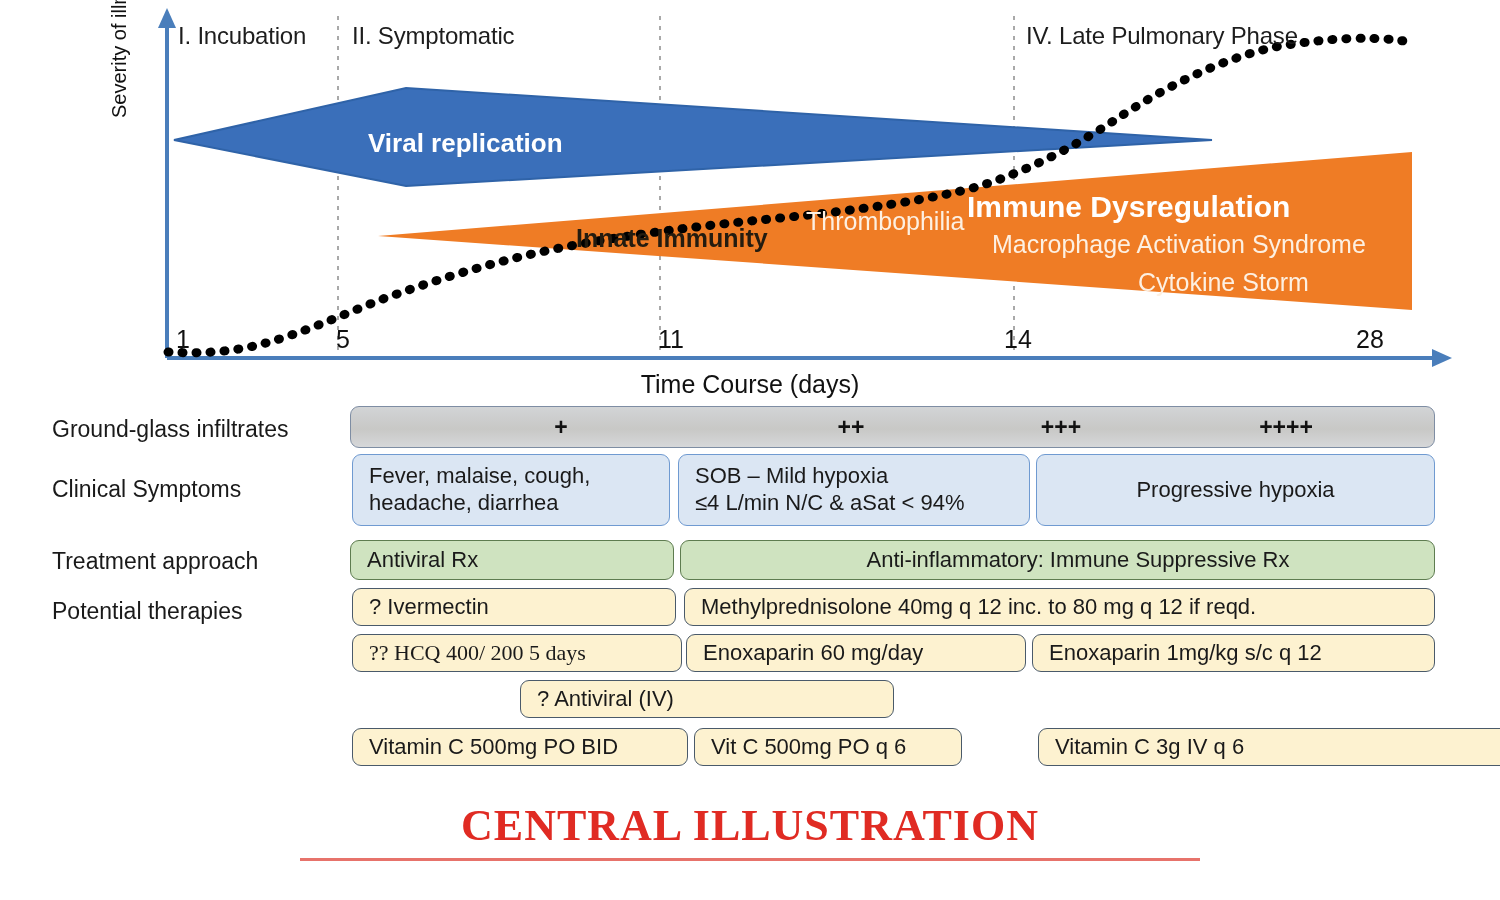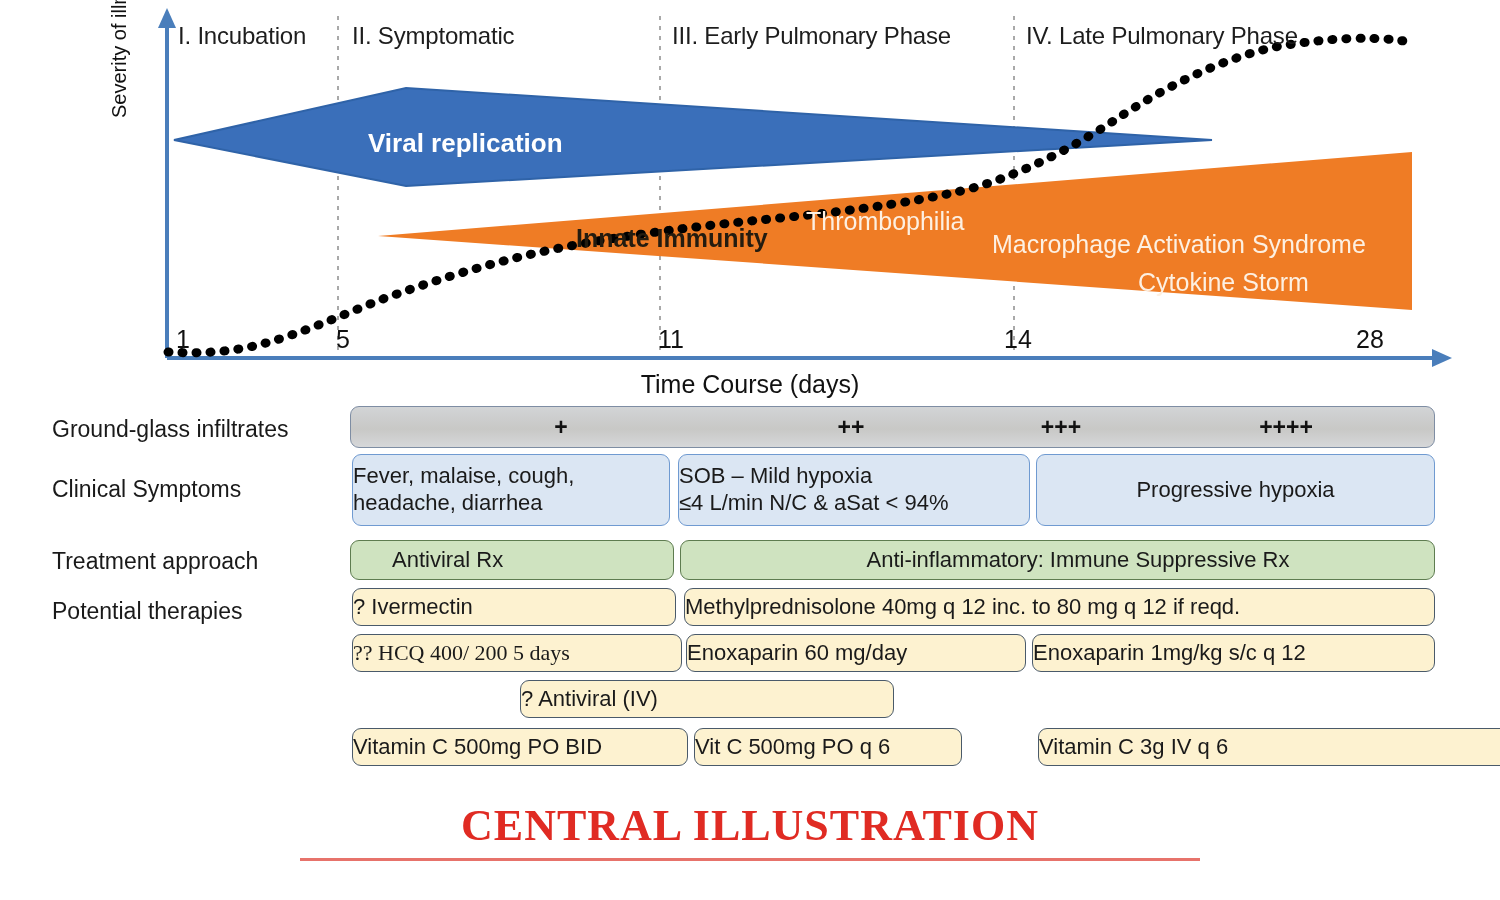--- a/index.html
+++ b/index.html
@@ -130,21 +130,21 @@
   .cell {
     position: absolute;
     box-sizing: border-box;
     display: flex;
     align-items: center;
     border-radius: 9px;
     font-size: 22px;
     line-height: 1.22;
   }
   .cell.center { justify-content: center; text-align: center; }
-  .cell.left   { justify-content: flex-start; }
+  .cell.left   { justify-content: flex-start; padding-left: 16px; }
 
   .cell-gray {
     background: linear-gradient(180deg, #d2d4d6 0%, #c8c8c6 55%, #d6d7d9 100%);
     border: 1.5px solid #7e8da3;
   }
   .cell-blue {
     background: #dbe6f3;
     border: 1.6px solid #6f9ad1;
   }
   .cell-green {
@@ -220,35 +220,35 @@
              C 430,282 490,262 560,248
              C 630,234 700,226 780,218
              C 860,210 930,200 980,186
              C 1030,170 1075,146 1115,120
              C 1160,90 1220,58 1280,46
              C 1330,38 1370,36 1404,41" fill="none" stroke="#000000" stroke-width="9" stroke-linecap="round" stroke-dasharray="1,13"></path>
   </svg>
 
   <div class="phase-label" style="left:178px; top:22px;">I. Incubation</div>
   <div class="phase-label" style="left:352px; top:22px;">II. Symptomatic</div>
-  <div class="phase-label" style="left:672px; top:22px;">III. Early Pulmonary Phase</div>
   <div class="phase-label" style="left:1026px; top:22px;">IV. Late Pulmonary Phase</div>
 
   <div id="y-axis-label">Severity of illness</div>
   <div id="x-axis-label">Time Course (days)</div>
 
   <div class="tick-label" style="left:176px; top:325px;">1</div>
   <div class="tick-label" style="left:336px; top:325px;">5</div>
   <div class="tick-label" style="left:658px; top:325px;">11</div>
   <div class="tick-label" style="left:1004px; top:325px;">14</div>
   <div class="tick-label" style="left:1356px; top:325px;">28</div>
 
   <div class="shape-text" id="viral-replication-label">Viral replication</div>
   <div class="shape-text" id="innate-immunity-label">Innate Immunity</div>
   <div class="shape-text" id="thrombophilia-label">Thrombophilia</div>
+  <div class="shape-text" id="immune-dysregulation-label">Immune Dysregulation</div>
   <div class="shape-text" id="mas-label">Macrophage Activation Syndrome</div>
   <div class="shape-text" id="cytokine-storm-label">Cytokine Storm</div>
 </div>
 
 <div id="table-area">
 
   <div class="row-label" style="left:52px; top:18px;">Ground-glass infiltrates</div>
   <div class="row-label" style="left:52px; top:78px;">Clinical Symptoms</div>
   <div class="row-label" style="left:52px; top:150px;">Treatment approach</div>
   <div class="row-label" style="left:52px; top:200px;">Potential therapies</div>

